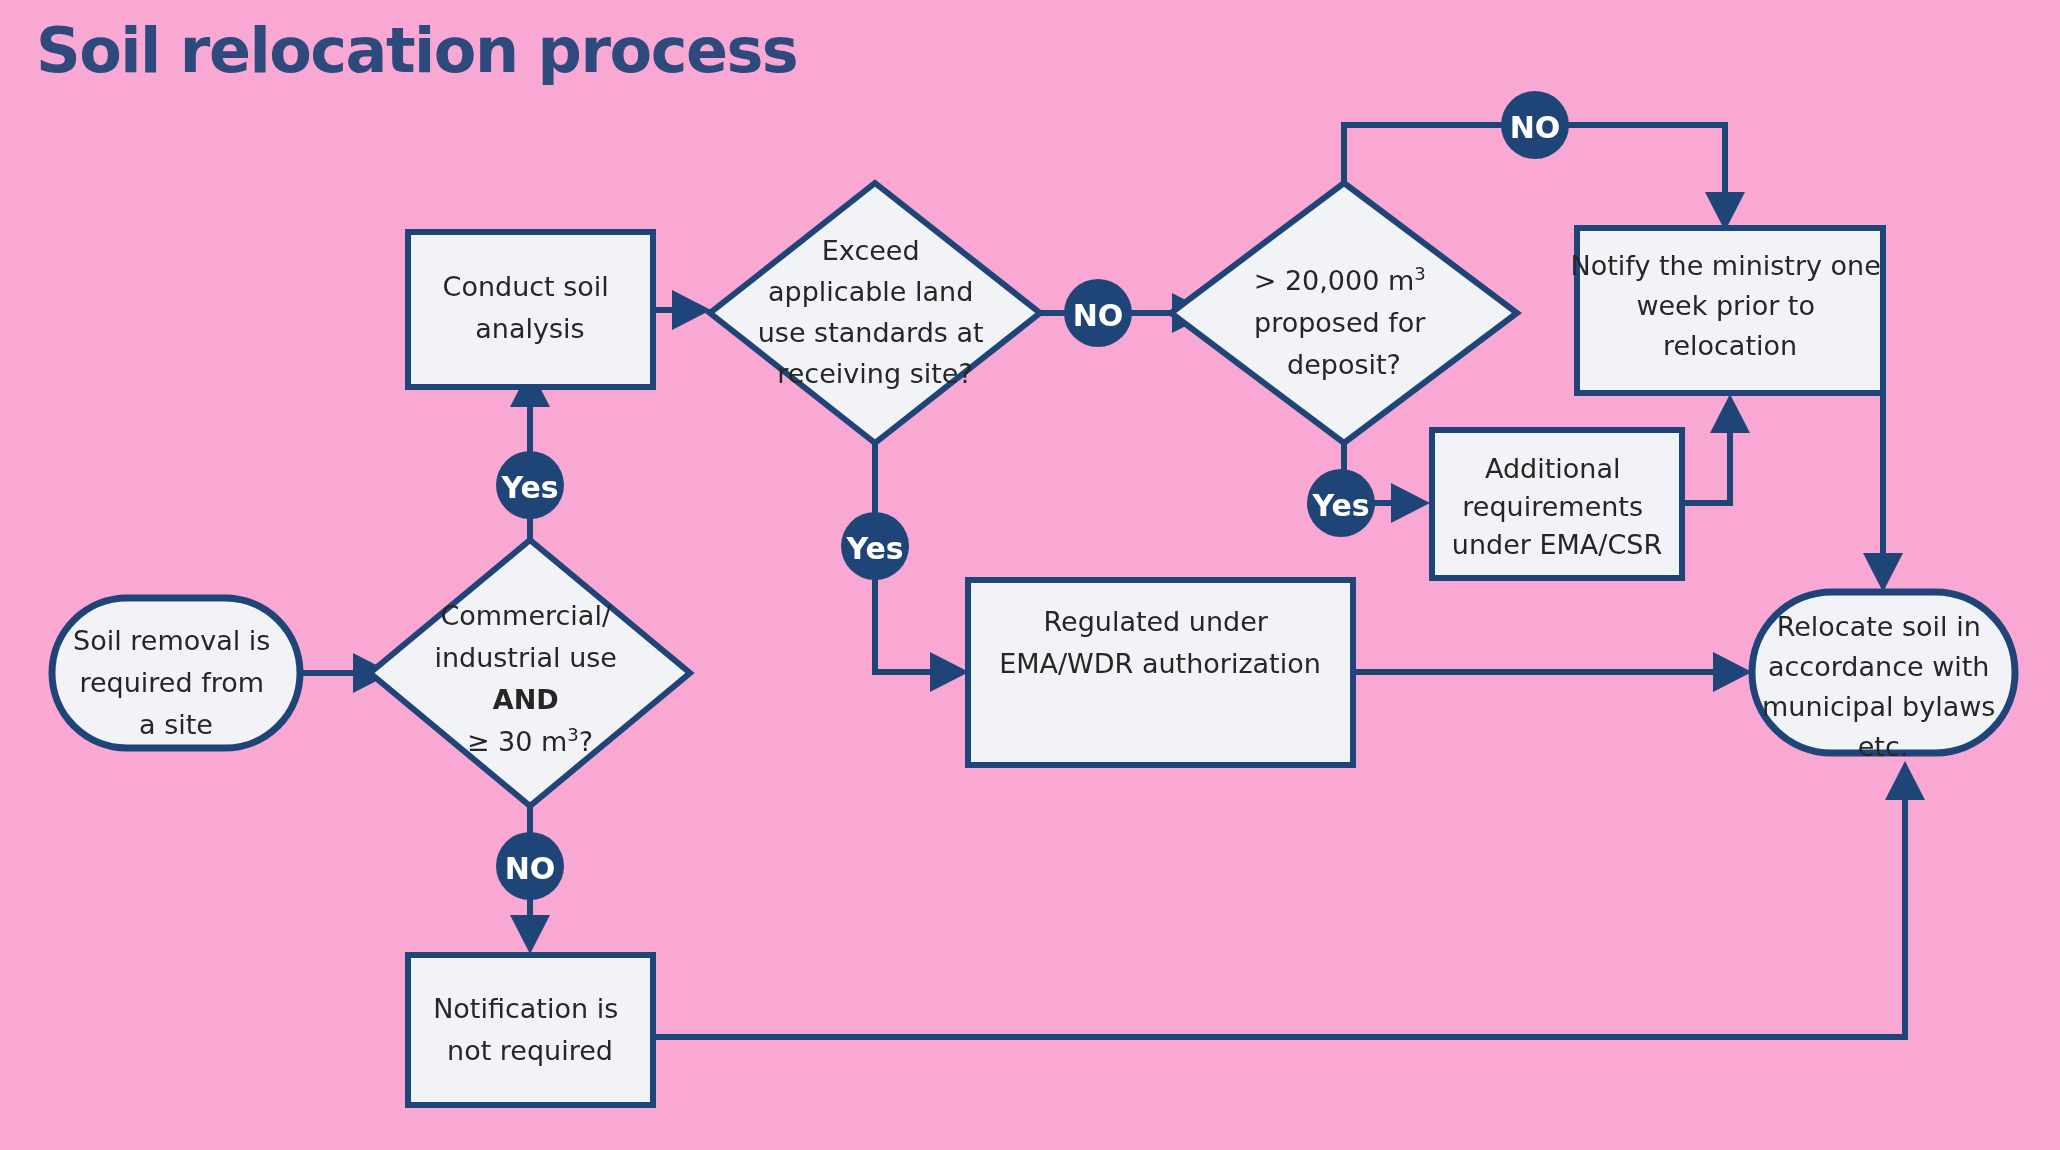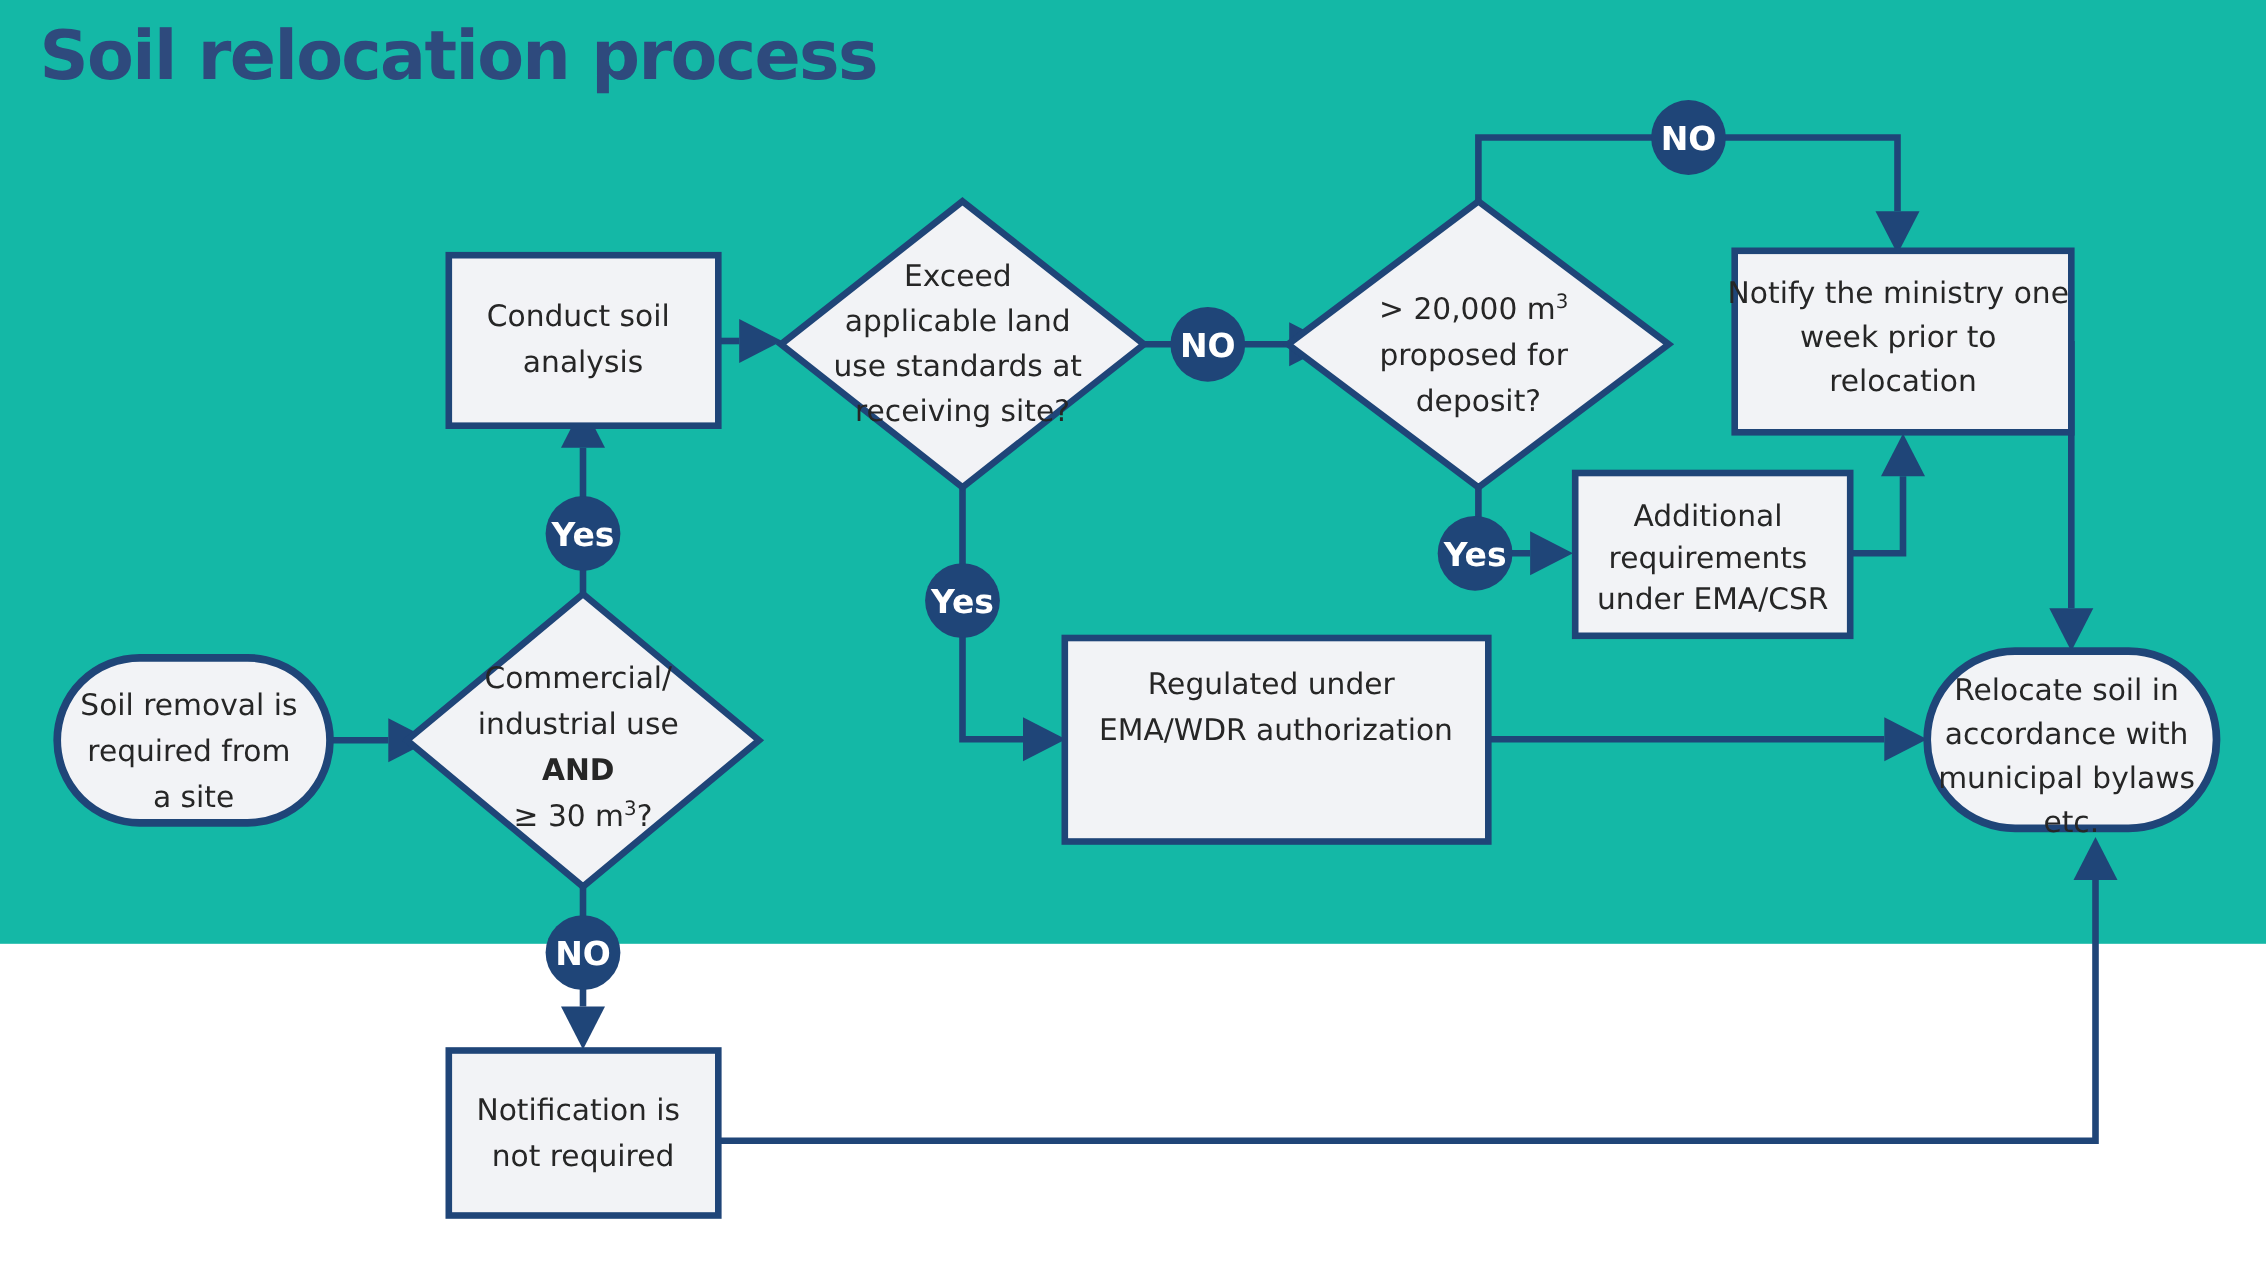--- a/index.html
+++ b/index.html
@@ -9,22 +9,22 @@
   }
   body {
     width: 2060px;
     height: 1150px;
     font-family: "DejaVu Sans", "Liberation Sans", sans-serif;
     overflow: hidden;
   }
   #canvas {
     position: relative;
     width: 2060px;
-    height: 858px;
-    background: #14b8a6;
+    height: 1150px;
+    background: #f9a8d4;
   }
   #title {
     position: absolute;
     left: 36px;
     top: 14px;
     font-family: "DejaVu Sans", "Liberation Sans", sans-serif;
     font-weight: bold;
     font-size: 62px;
     letter-spacing: -1.5px;
     color: #2e4a7d;

